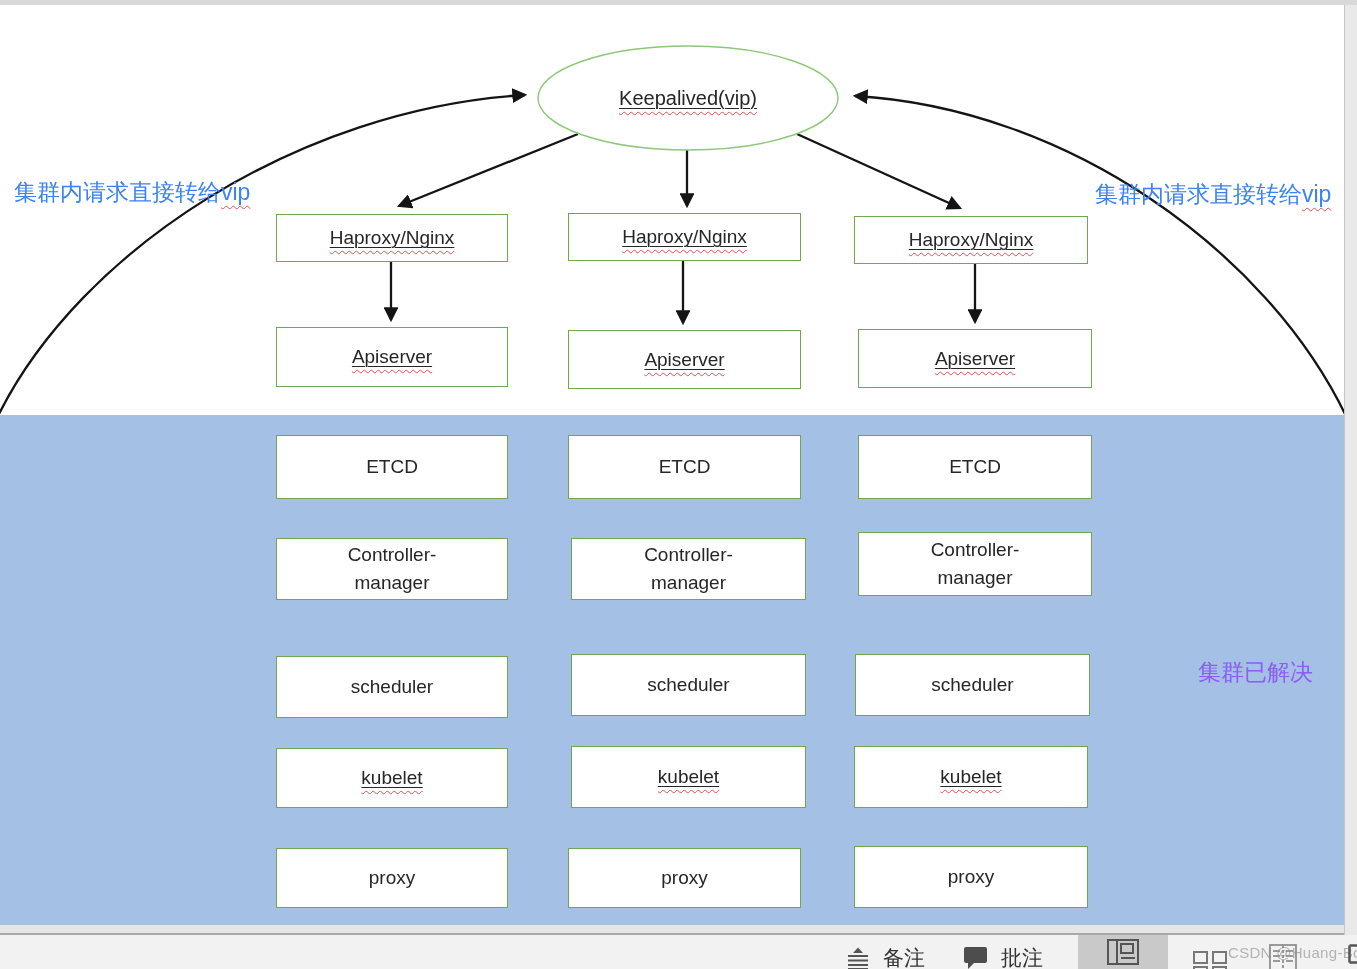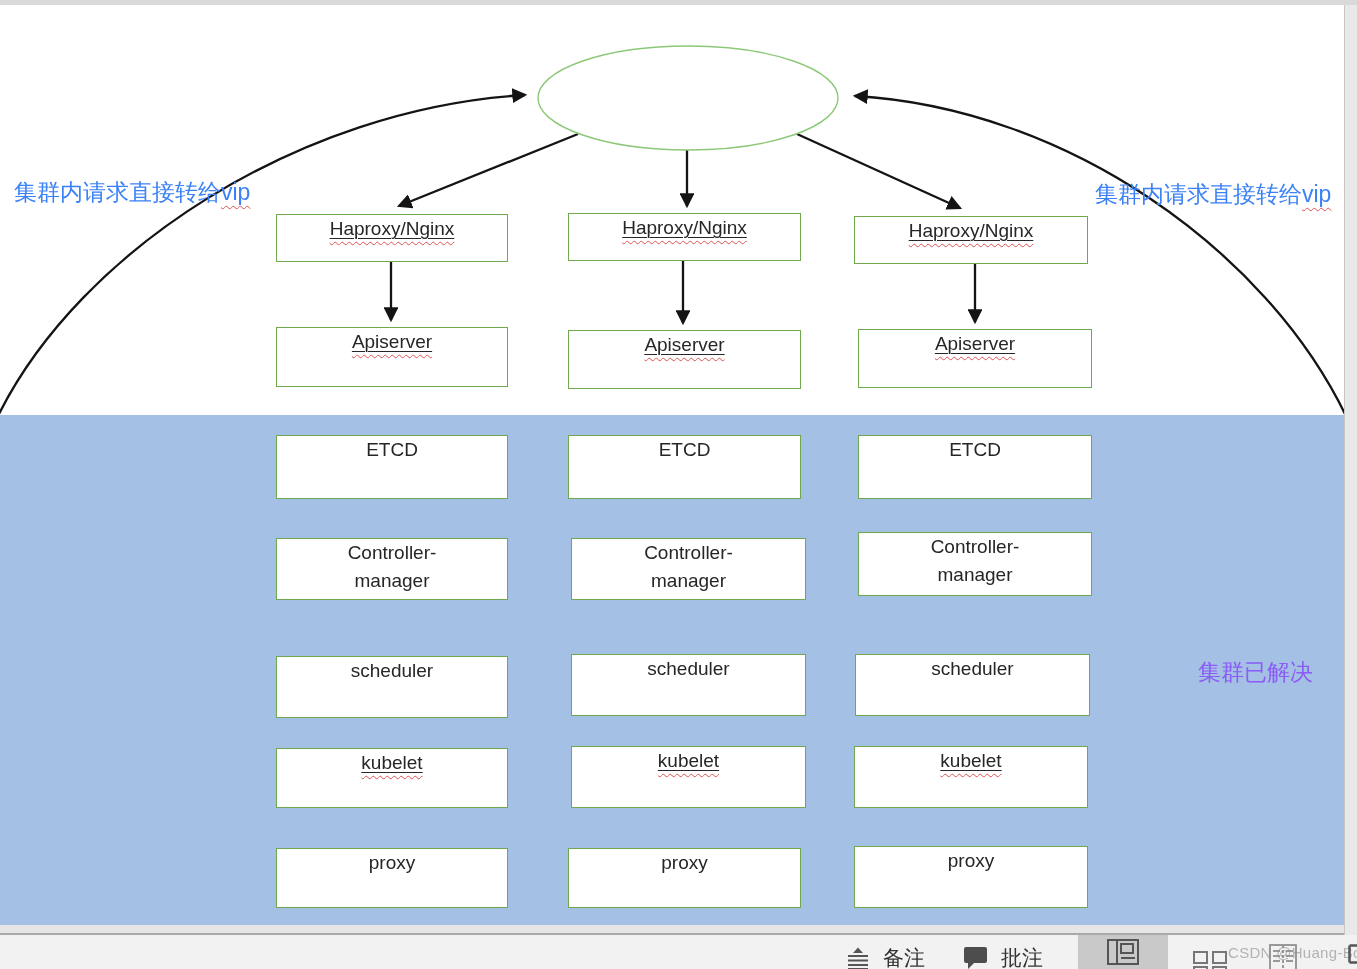--- a/index.html
+++ b/index.html
@@ -18,21 +18,21 @@
   .statusbar { position:absolute; left:0; top:935px; width:1357px; height:34px; background:#f2f2f2; }
 
   .arrow-layer { position:absolute; left:0; top:0; width:1357px; height:969px; pointer-events:none; }
 
   .vip-node {
     position:absolute; left:538px; top:46px; width:300px; height:104px;
     display:flex; align-items:center; justify-content:center; font-size:20px;
   }
   .box {
     position:absolute; background:#fff; border:1.5px solid #6fa84f;
-    display:flex; align-items:flex-start; justify-content:center;
+    display:flex; align-items:center; justify-content:center;
     font-size:19px; text-align:center; line-height:1.45; white-space:pre-line;
   }
   .u { text-decoration:underline; text-decoration-thickness:1px; text-underline-offset:3px; }
   .wavy { text-decoration:underline wavy #e05252; text-decoration-thickness:1px; text-underline-offset:6px; }
   .wavy-only { text-decoration:underline wavy #e05252; text-decoration-thickness:1px; text-underline-offset:5px; }
 
   .note { position:absolute; font-size:23px; color:#3b82f6; white-space:nowrap; }
   .note-left  { left:14px;  top:177px; }
   .note-right { left:1095px; top:179px; }
   .solved-note { position:absolute; left:1198px; top:657px; font-size:23px; color:#8b5cf6; }
@@ -76,20 +76,23 @@
       <path d="M 578 134 L 399 206" marker-end="url(#arr)"></path>
       <path d="M 687 150 L 687 206" marker-end="url(#arr)"></path>
       <path d="M 797 134 L 960 208" marker-end="url(#arr)"></path>
       <path d="M 391 261 L 391 320" marker-end="url(#arr)"></path>
       <path d="M 683 260 L 683 323" marker-end="url(#arr)"></path>
       <path d="M 975 263 L 975 322" marker-end="url(#arr)"></path>
     </g>
     <ellipse cx="688" cy="98" rx="150" ry="52" fill="#ffffff" stroke="#8cc878" stroke-width="1.4"></ellipse>
   </svg>
 
+  <div class="vip-node">
+    <span class="u"><span class="wavy">Keepalived(vip)</span></span>
+  </div>
 
   <div class="note note-left">
     <span>集群内请求直接转给</span><span class="wavy-only">vip</span>
   </div>
   <div class="note note-right">
     <span>集群内请求直接转给</span><span class="wavy-only">vip</span>
   </div>
   <div class="solved-note">集群已解决</div>
 
   <div class="box" style="left:276px;top:214px;width:230px;height:46px"><span class="u"><span class="wavy">Haproxy/Nginx</span></span></div>

